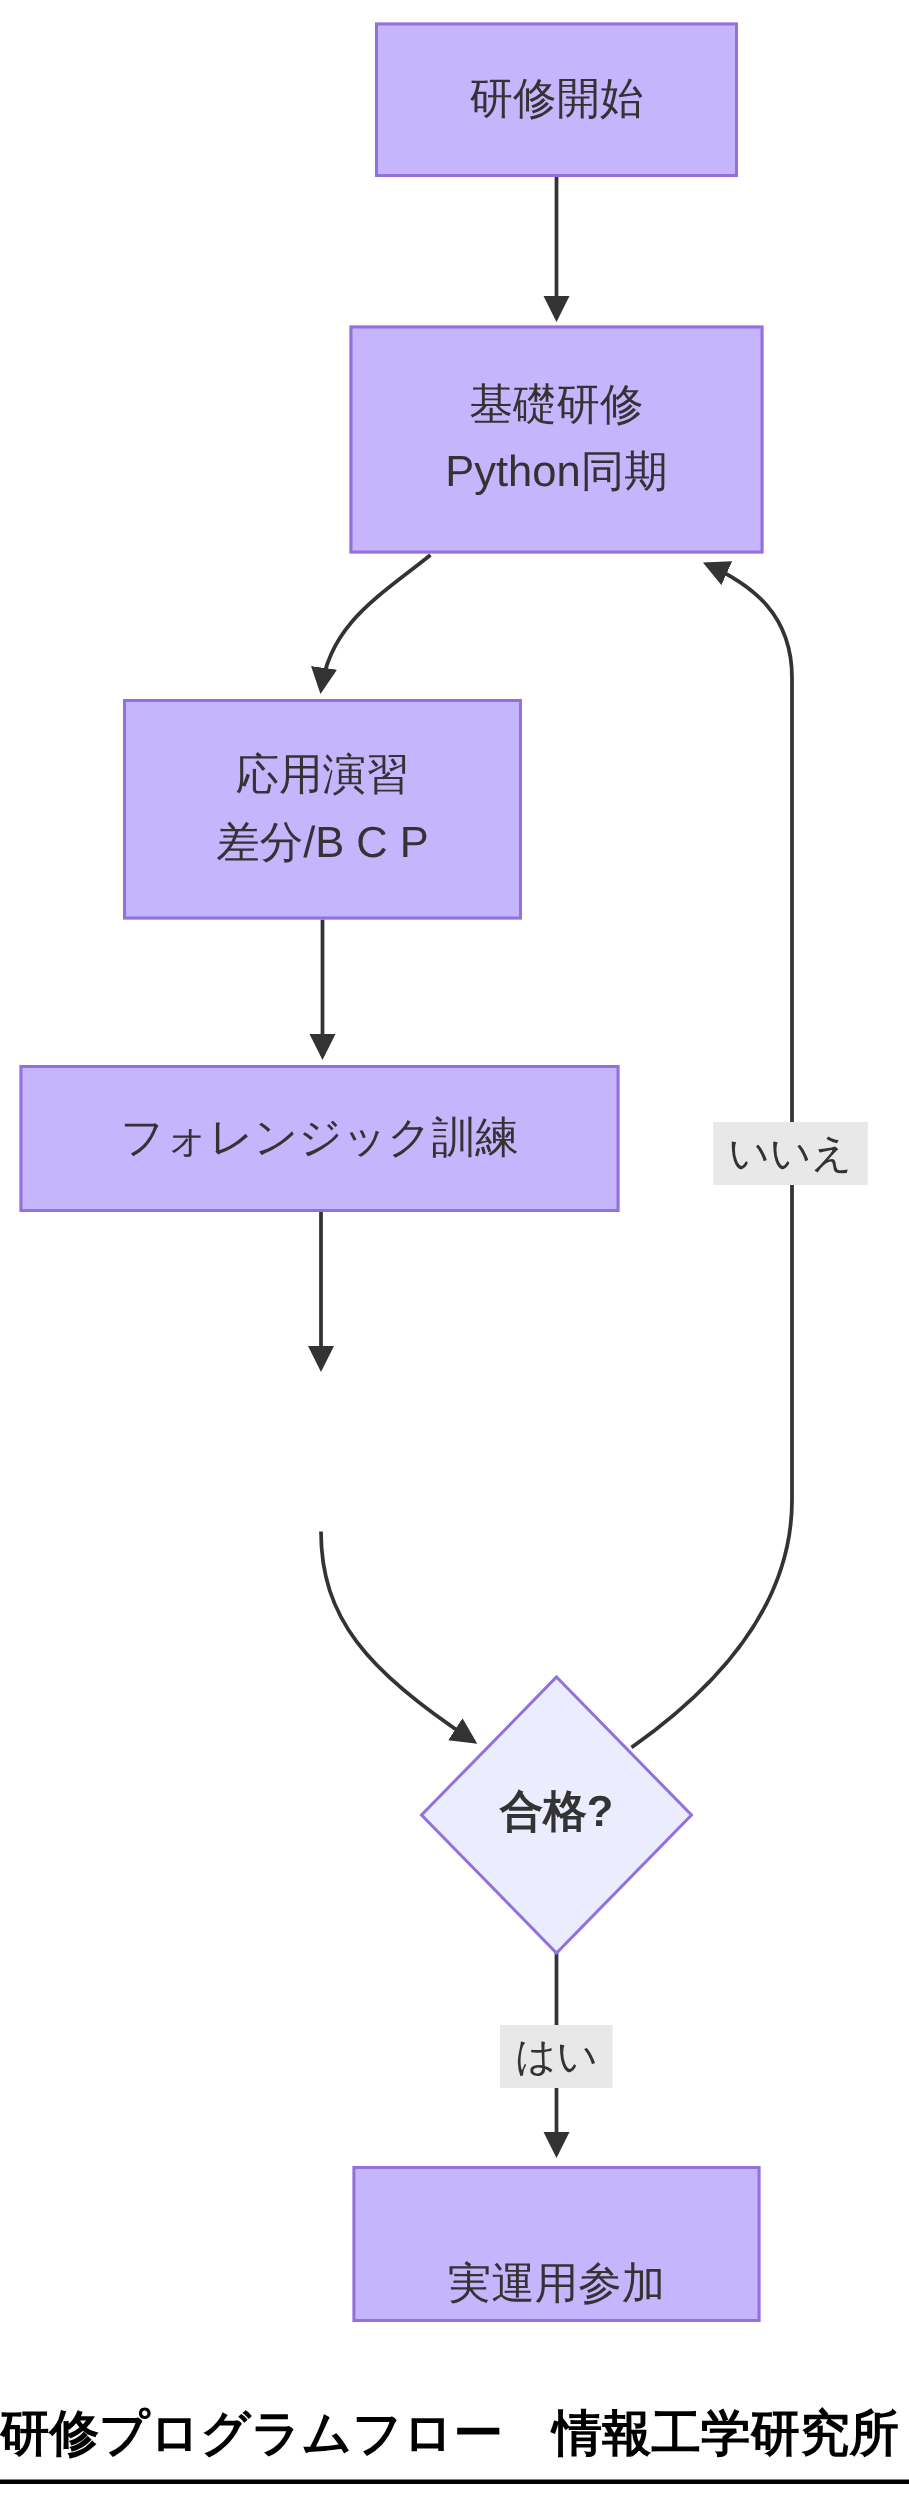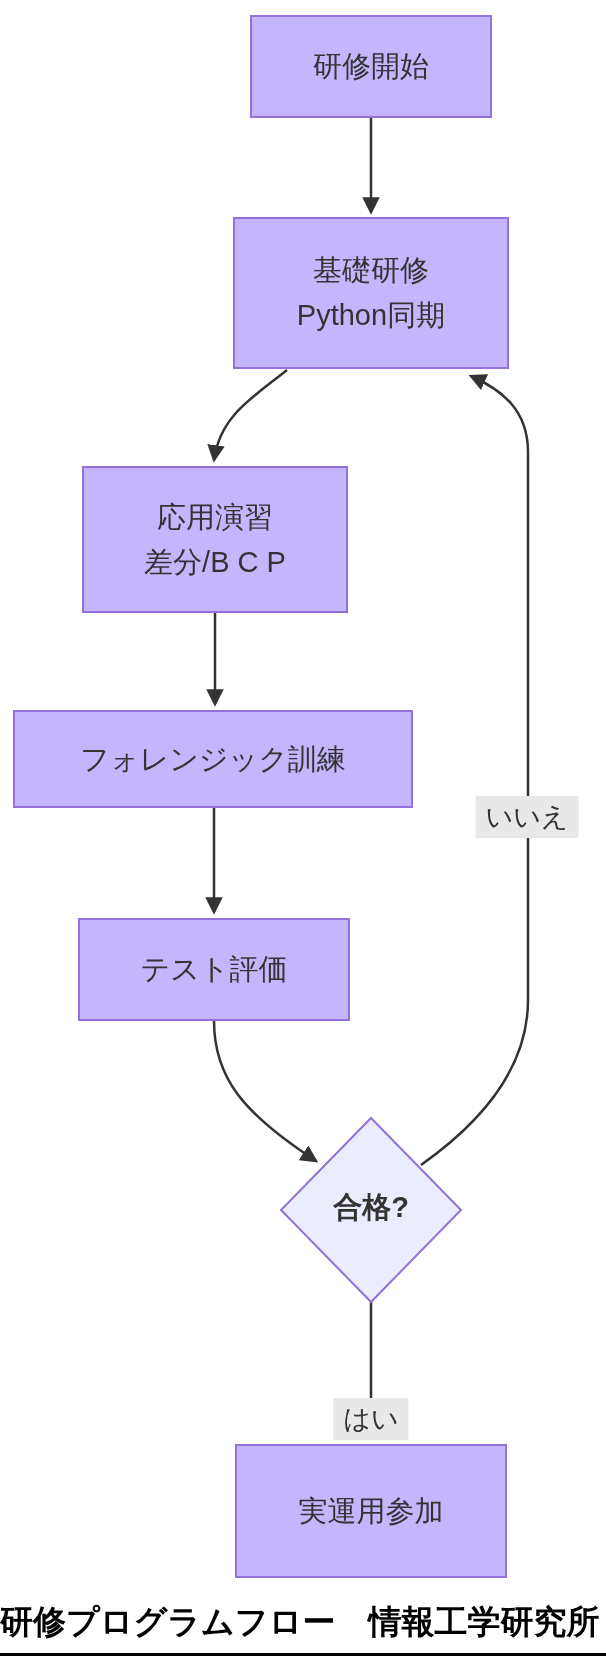--- a/index.html
+++ b/index.html
@@ -12,29 +12,29 @@
     position:absolute;box-sizing:border-box;
     background:#c4b5fd;border:2px solid #9370DB;
     color:#333333;font-size:29px;line-height:1.55;text-align:center;
     display:flex;flex-direction:column;align-items:center;justify-content:center;
   }
   .node-start   {left:250px;top:15px;  width:242px;height:103px;}
   .node-basic   {left:233px;top:217px; width:276px;height:152px;}
   .node-applied {left:82px; top:466px; width:266px;height:147px;}
   .node-forensic{left:13px; top:710px; width:400px;height:98px;}
   .node-test    {left:78px; top:918px; width:272px;height:103px;}
-  .node-final   {left:235px;top:1444px;width:272px;height:134px;}
+  .node-final   {left:235px;top:1444px;width:272px;height:104px;justify-content:flex-end;}
   .decision-label{
     position:absolute;left:281px;top:1188px;width:180px;
     color:#333333;font-size:29px;text-align:center;font-weight:bold;
   }
   .edge-label{
     position:absolute;transform:translate(-50%,-50%);
     background:#e8e8e8;color:#333333;font-size:27px;
-    padding:3px 10px;white-space:nowrap;margin-top:48px;
+    padding:3px 10px;white-space:nowrap;
   }
   .edge-label-no {left:527px;top:769px;}
   .edge-label-yes{left:371px;top:1371px;}
   .caption{
     position:absolute;left:0;top:1600px;width:606px;box-sizing:border-box;
     color:#000000;font-size:33px;font-weight:bold;white-space:nowrap;
     border-bottom:3px solid #000000;padding:0 0 8px 0;
   }
 </style>
 </head>
@@ -71,23 +71,20 @@
 
   <div class="node node-applied">
     <span>応用演習</span>
     <span>差分/B C P</span>
   </div>
 
   <div class="node node-forensic">
     <span>フォレンジック訓練</span>
   </div>
 
-  <div class="node node-test">
-    <span>テスト評価</span>
-  </div>
 
   <div class="decision-label">
     <span>合格?</span>
   </div>
 
   <div class="node node-final">
     <span>実運用参加</span>
   </div>
 
   <div class="edge-label edge-label-no">

